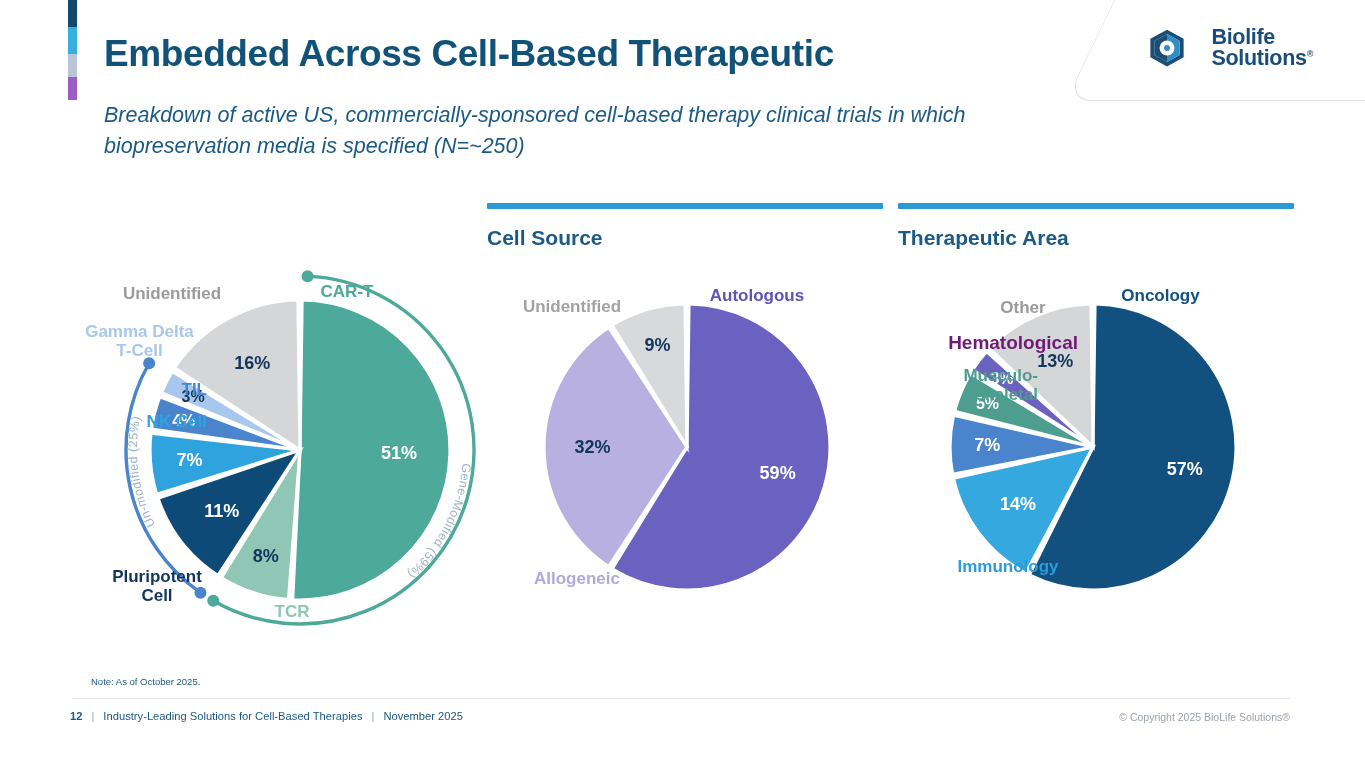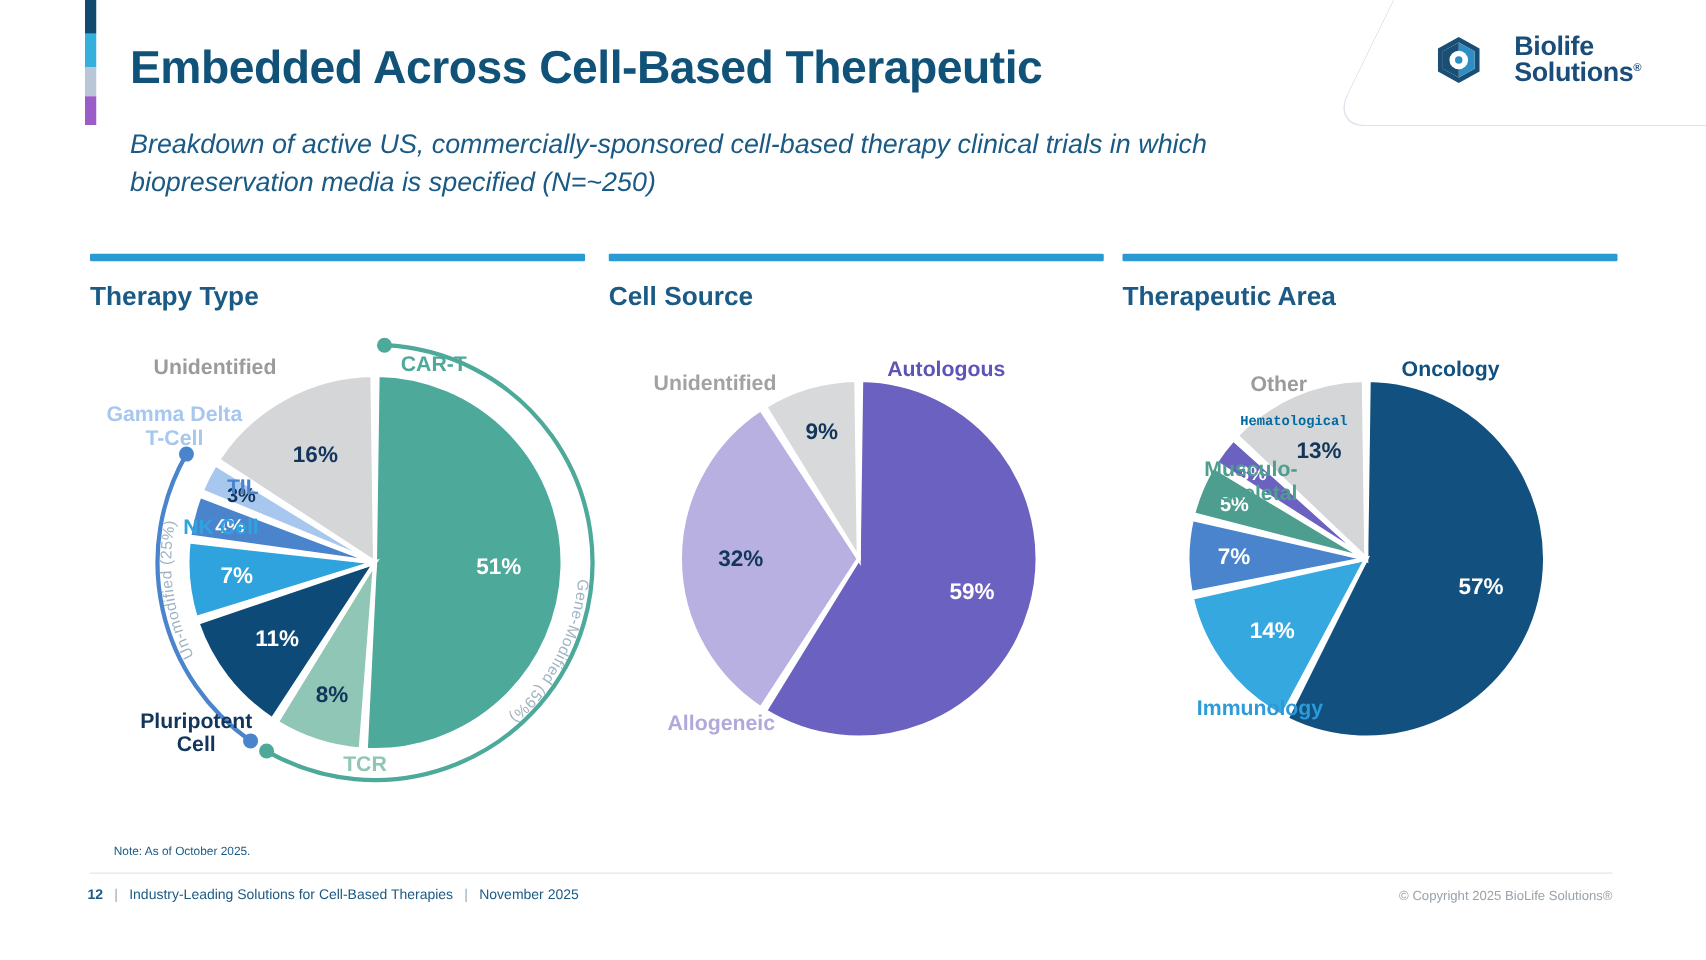--- a/index.html
+++ b/index.html
@@ -113,24 +113,20 @@
     </svg>
     <div class="logo-text">
       <div class="l1">Biolife</div>
       <div class="l2"><span>Solutions</span><sup>®</sup></div>
     </div>
   </div>
 
   <div class="title">Embedded Across Cell-Based Therapeutic</div>
   <div class="subtitle">Breakdown of active US, commercially-sponsored cell-based therapy clinical trials in which biopreservation media is specified (N=~250)</div>
 
-  <div class="panel panel-1">
-    <div class="panel-rule"></div>
-    <div class="panel-title">Therapy Type</div>
-  </div>
   <div class="panel panel-2">
     <div class="panel-rule"></div>
     <div class="panel-title">Cell Source</div>
   </div>
   <div class="panel panel-3">
     <div class="panel-rule"></div>
     <div class="panel-title">Therapeutic Area</div>
   </div>
 
   <div class="chart-area chart-1">
@@ -204,21 +200,21 @@
         <path d="M 195 185 L 56.51520623067768 149.34944748439 A 143 143 0 0 1 72.44845385732022 111.31066197855603 Z" fill="#4d9e8e" stroke="#ffffff" stroke-width="3.2"></path>
         <text x="89.48266875443585" y="146.80211762070616" text-anchor="middle" font-family="&quot;Liberation Sans&quot;, sans-serif" font-size="16" font-weight="bold" fill="#ffffff">5%</text>
         <path d="M 195 185 L 74.55376193595627 107.91755234672613 A 143 143 0 0 1 88.60891886524114 89.44929170865787 Z" fill="#6a61c0" stroke="#ffffff" stroke-width="3.2"></path>
         <text x="103.96484544327278" y="121.71825179145097" text-anchor="middle" font-family="&quot;Liberation Sans&quot;, sans-serif" font-size="16" font-weight="bold" fill="#ffffff">3%</text>
         <path d="M 195 185 L 91.31833150430803 86.51593216184946 A 143 143 0 0 1 193.0034082115022 42.01393906666951 Z" fill="#d4d6d8" stroke="#ffffff" stroke-width="3.2"></path>
         <text x="157.16017606832378" y="104.53768378756128" text-anchor="middle" font-family="&quot;Liberation Sans&quot;, sans-serif" font-size="18" font-weight="bold" fill="#12355c">13%</text>
       </svg>
     <div id="labels-2">
         <div class="lab" style="left: 175px; top: 24px; width: 175px; text-align: center; font-size: 17px; color: rgb(17, 80, 127);">Oncology</div>
         <div class="lab" style="left: 55px; top: 36px; width: 140px; text-align: center; font-size: 17px; color: rgb(155, 155, 155);">Other</div>
-        <div class="lab" style="left: -5px; top: 70px; width: 185px; text-align: right; font-size: 11px; color: #0369a1; font-family: Liberation Mono, monospace;">Hematological</div>
+        <div class="lab" style="left: -5px; top: 70px; width: 185px; text-align: right; font-size: 19px; color: #701a75;">Hematological</div>
         <div class="lab" style="left: -5px; top: 104px; width: 145px; text-align: right; font-size: 17px; color: rgb(77, 158, 142);">Musculo-
 skeletal</div>
         <div class="lab" style="left: -5px; top: 180px; width: 145px; text-align: right; font-size: 17px; color: rgb(74, 132, 205);">CNS</div>
         <div class="lab" style="left: 30px; top: 295px; width: 160px; text-align: center; font-size: 17px; color: rgb(43, 155, 217);">Immunology</div>
       </div>
   </div>
 
   <div class="note">Note: As of October 2025.</div>
   <div class="foot-rule"></div>
   <div class="foot-left">

